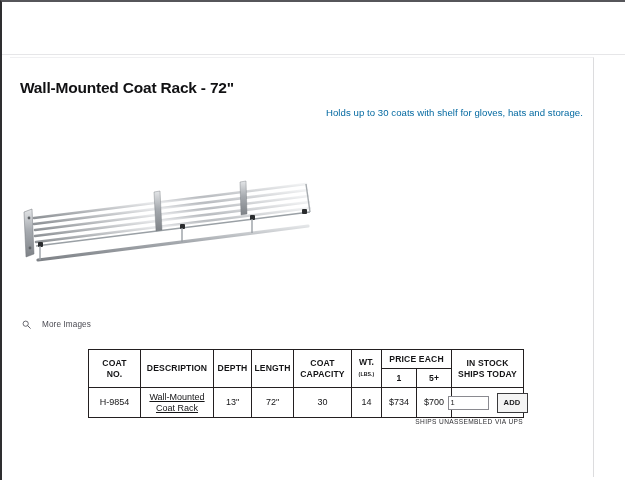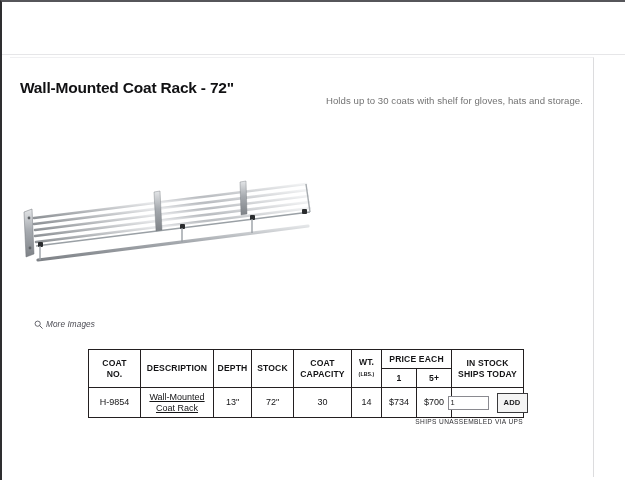--- a/index.html
+++ b/index.html
@@ -62,23 +62,23 @@
     font-size: 15.5px;
     font-weight: bold;
     letter-spacing: -0.2px;
     color: #111113;
   }
 
   
   #copy-col {
     position: absolute;
     left: 316px;
-    top: 36px;
+    top: 48px;
     width: 262px;
-    color: #737373;
+    color: #0369a1;
   }
   #intro-text {
     font-size: 9.6px;
     line-height: 13.2px;
     letter-spacing: 0.05px;
     margin: 0;
   }
   #bullet-list {
     list-style: none;
     margin: 14px 0 0 0;
@@ -109,27 +109,26 @@
     left: 8px;
     top: 110px;
     width: 300px;
     height: 120px;
   }
   #product-image-wrap svg { display: block; }
 
   
   #more-images {
     position: absolute;
-    left: 24px;
+    left: 12px;
     top: 262px;
     display: flex;
     align-items: center;
-    gap: 3px;
+    gap: 11px;
     cursor: pointer;
-    font-style: italic;
   }
   #more-images .mag {
     width: 9px;
     height: 9px;
     display: block;
   }
   #more-images-label {
     font-size: 8.2px;
     color: #4a4a52;
     letter-spacing: 0.1px;
@@ -330,21 +329,21 @@
           <col style="width:72px">
         </colgroup>
         <thead>
           <tr>
             <th rowspan="2" class="hdr-two-line">
               <span>COAT</span><br>
               <span>NO.</span>
             </th>
             <th rowspan="2">DESCRIPTION</th>
             <th rowspan="2">DEPTH</th>
-            <th rowspan="2">STOCK</th>
+            <th rowspan="2">LENGTH</th>
             <th rowspan="2" class="hdr-two-line">
               <span>COAT</span><br>
               <span>CAPACITY</span>
             </th>
             <th rowspan="2">
               <span>WT.</span>
               <span class="wt-unit">(LBS.)</span>
             </th>
             <th colspan="2">PRICE EACH</th>
             <th rowspan="2" class="stock-head">

